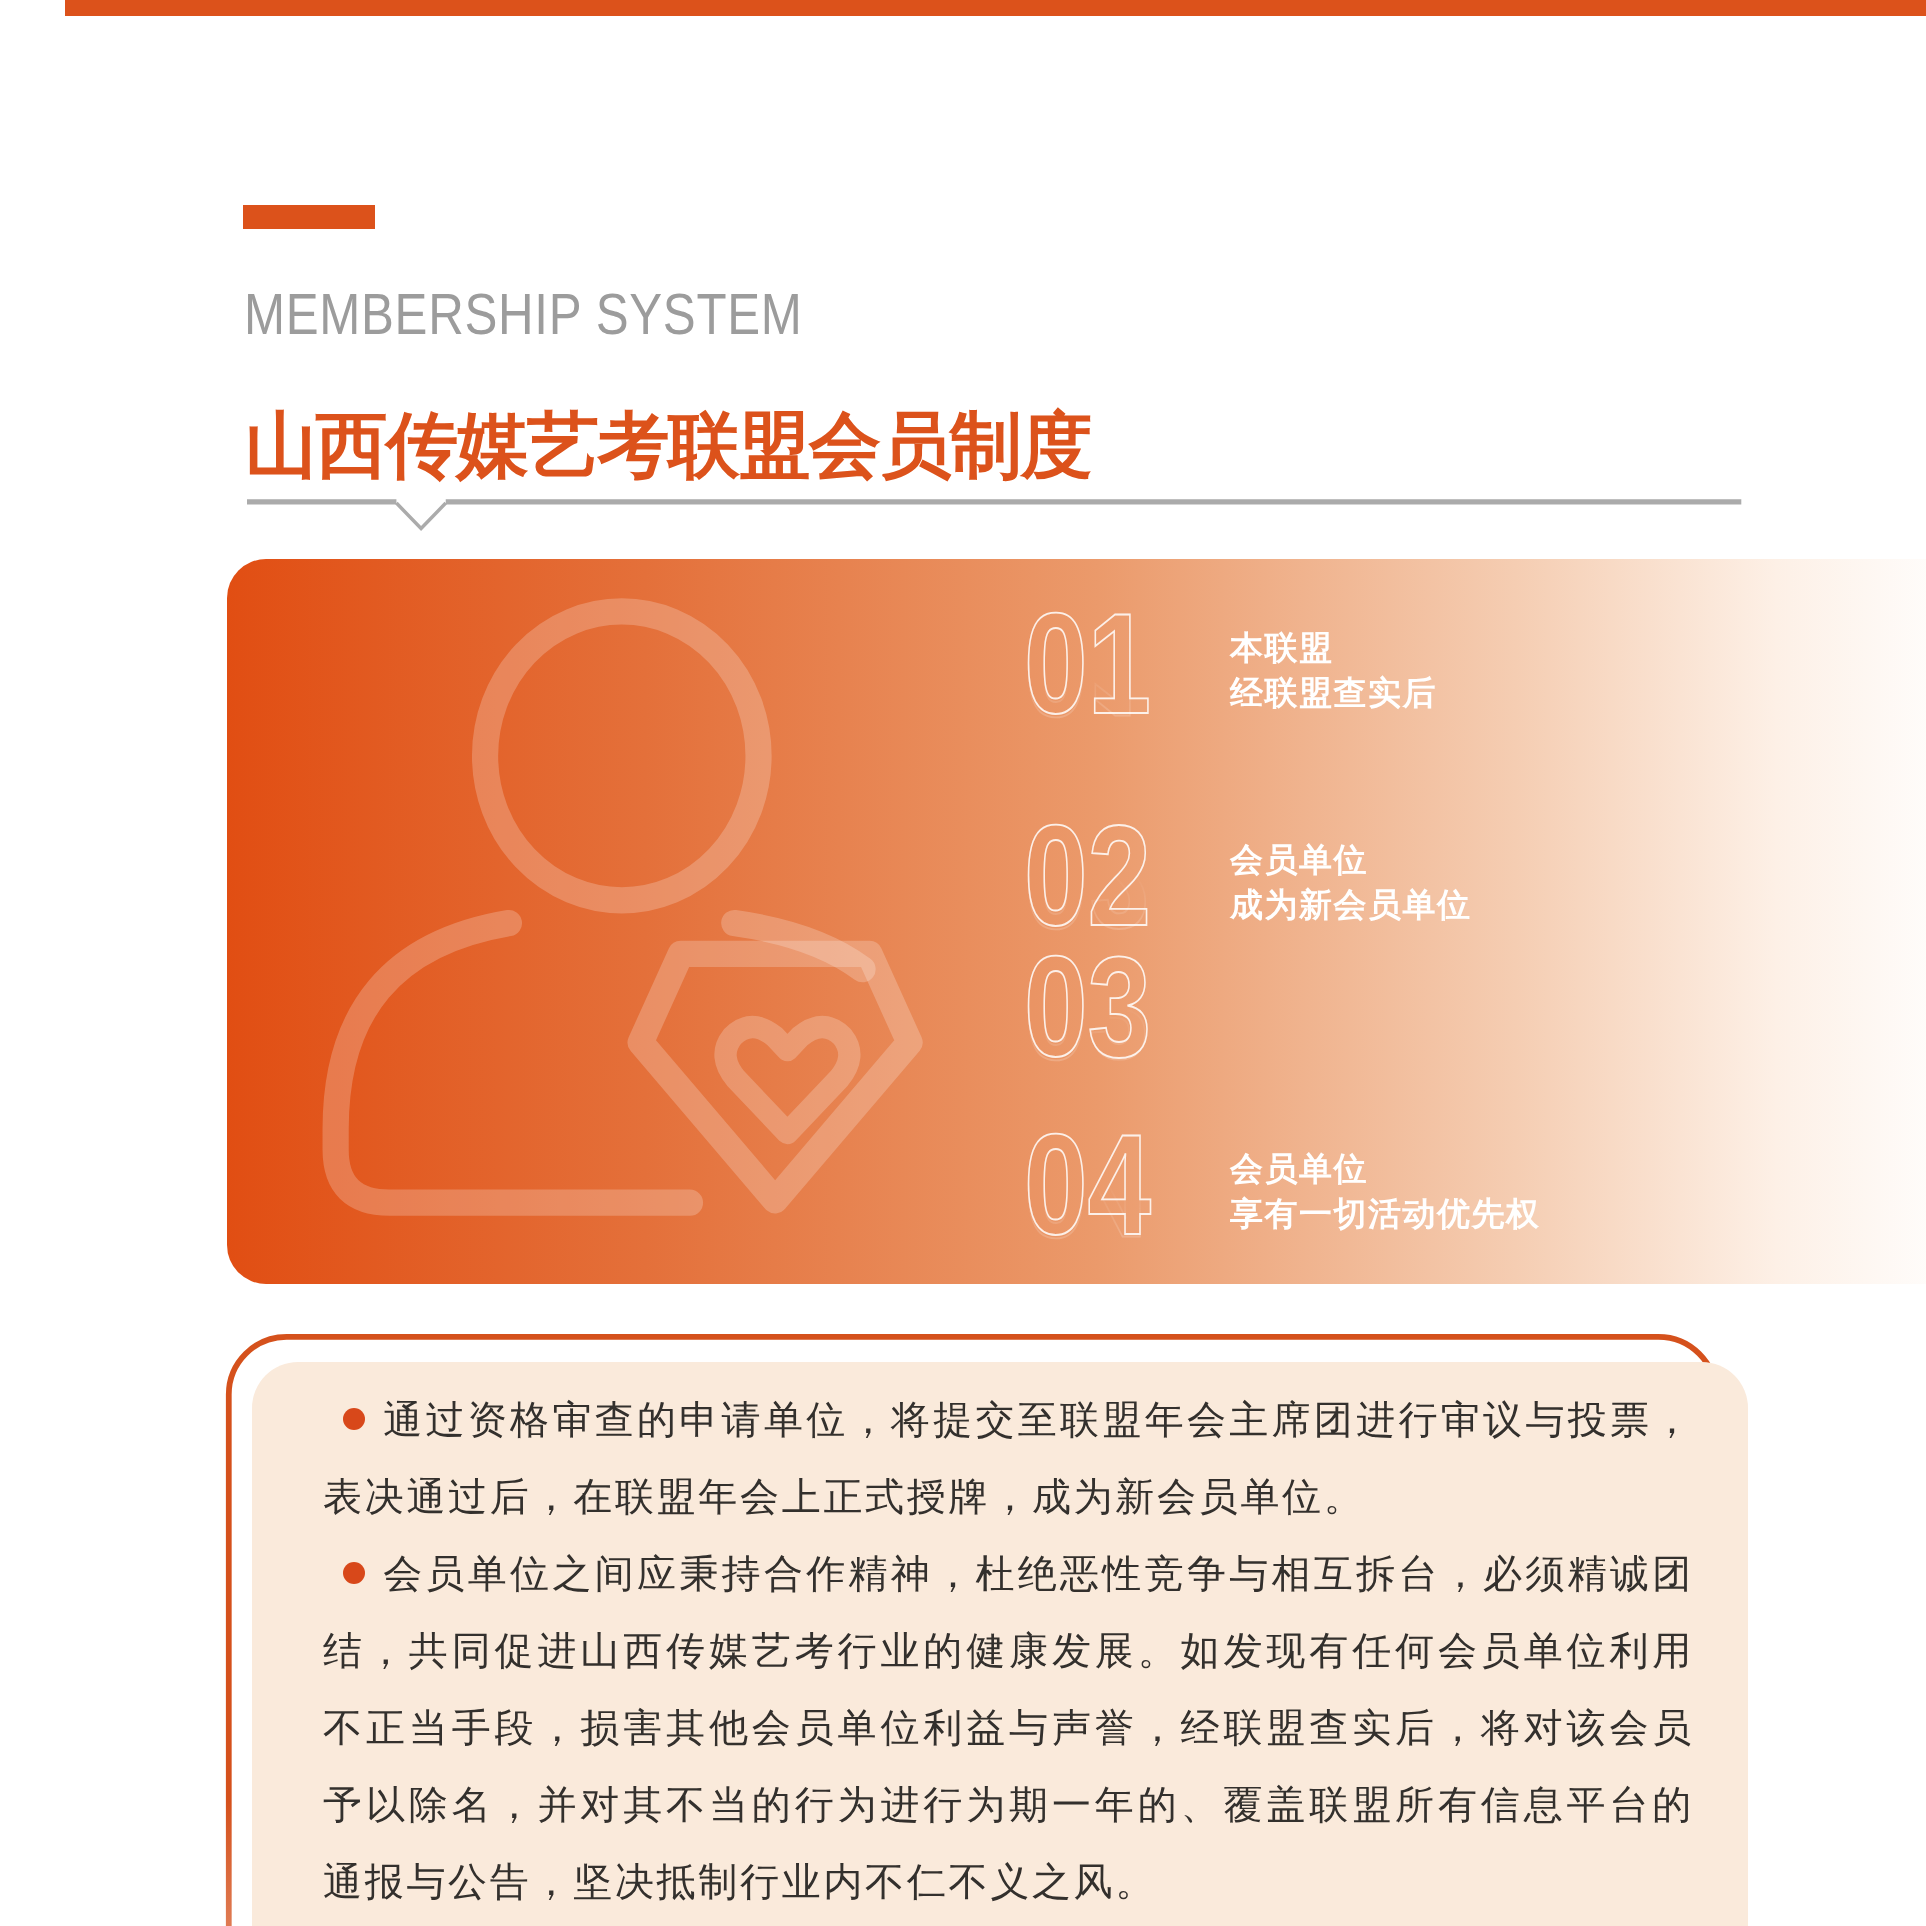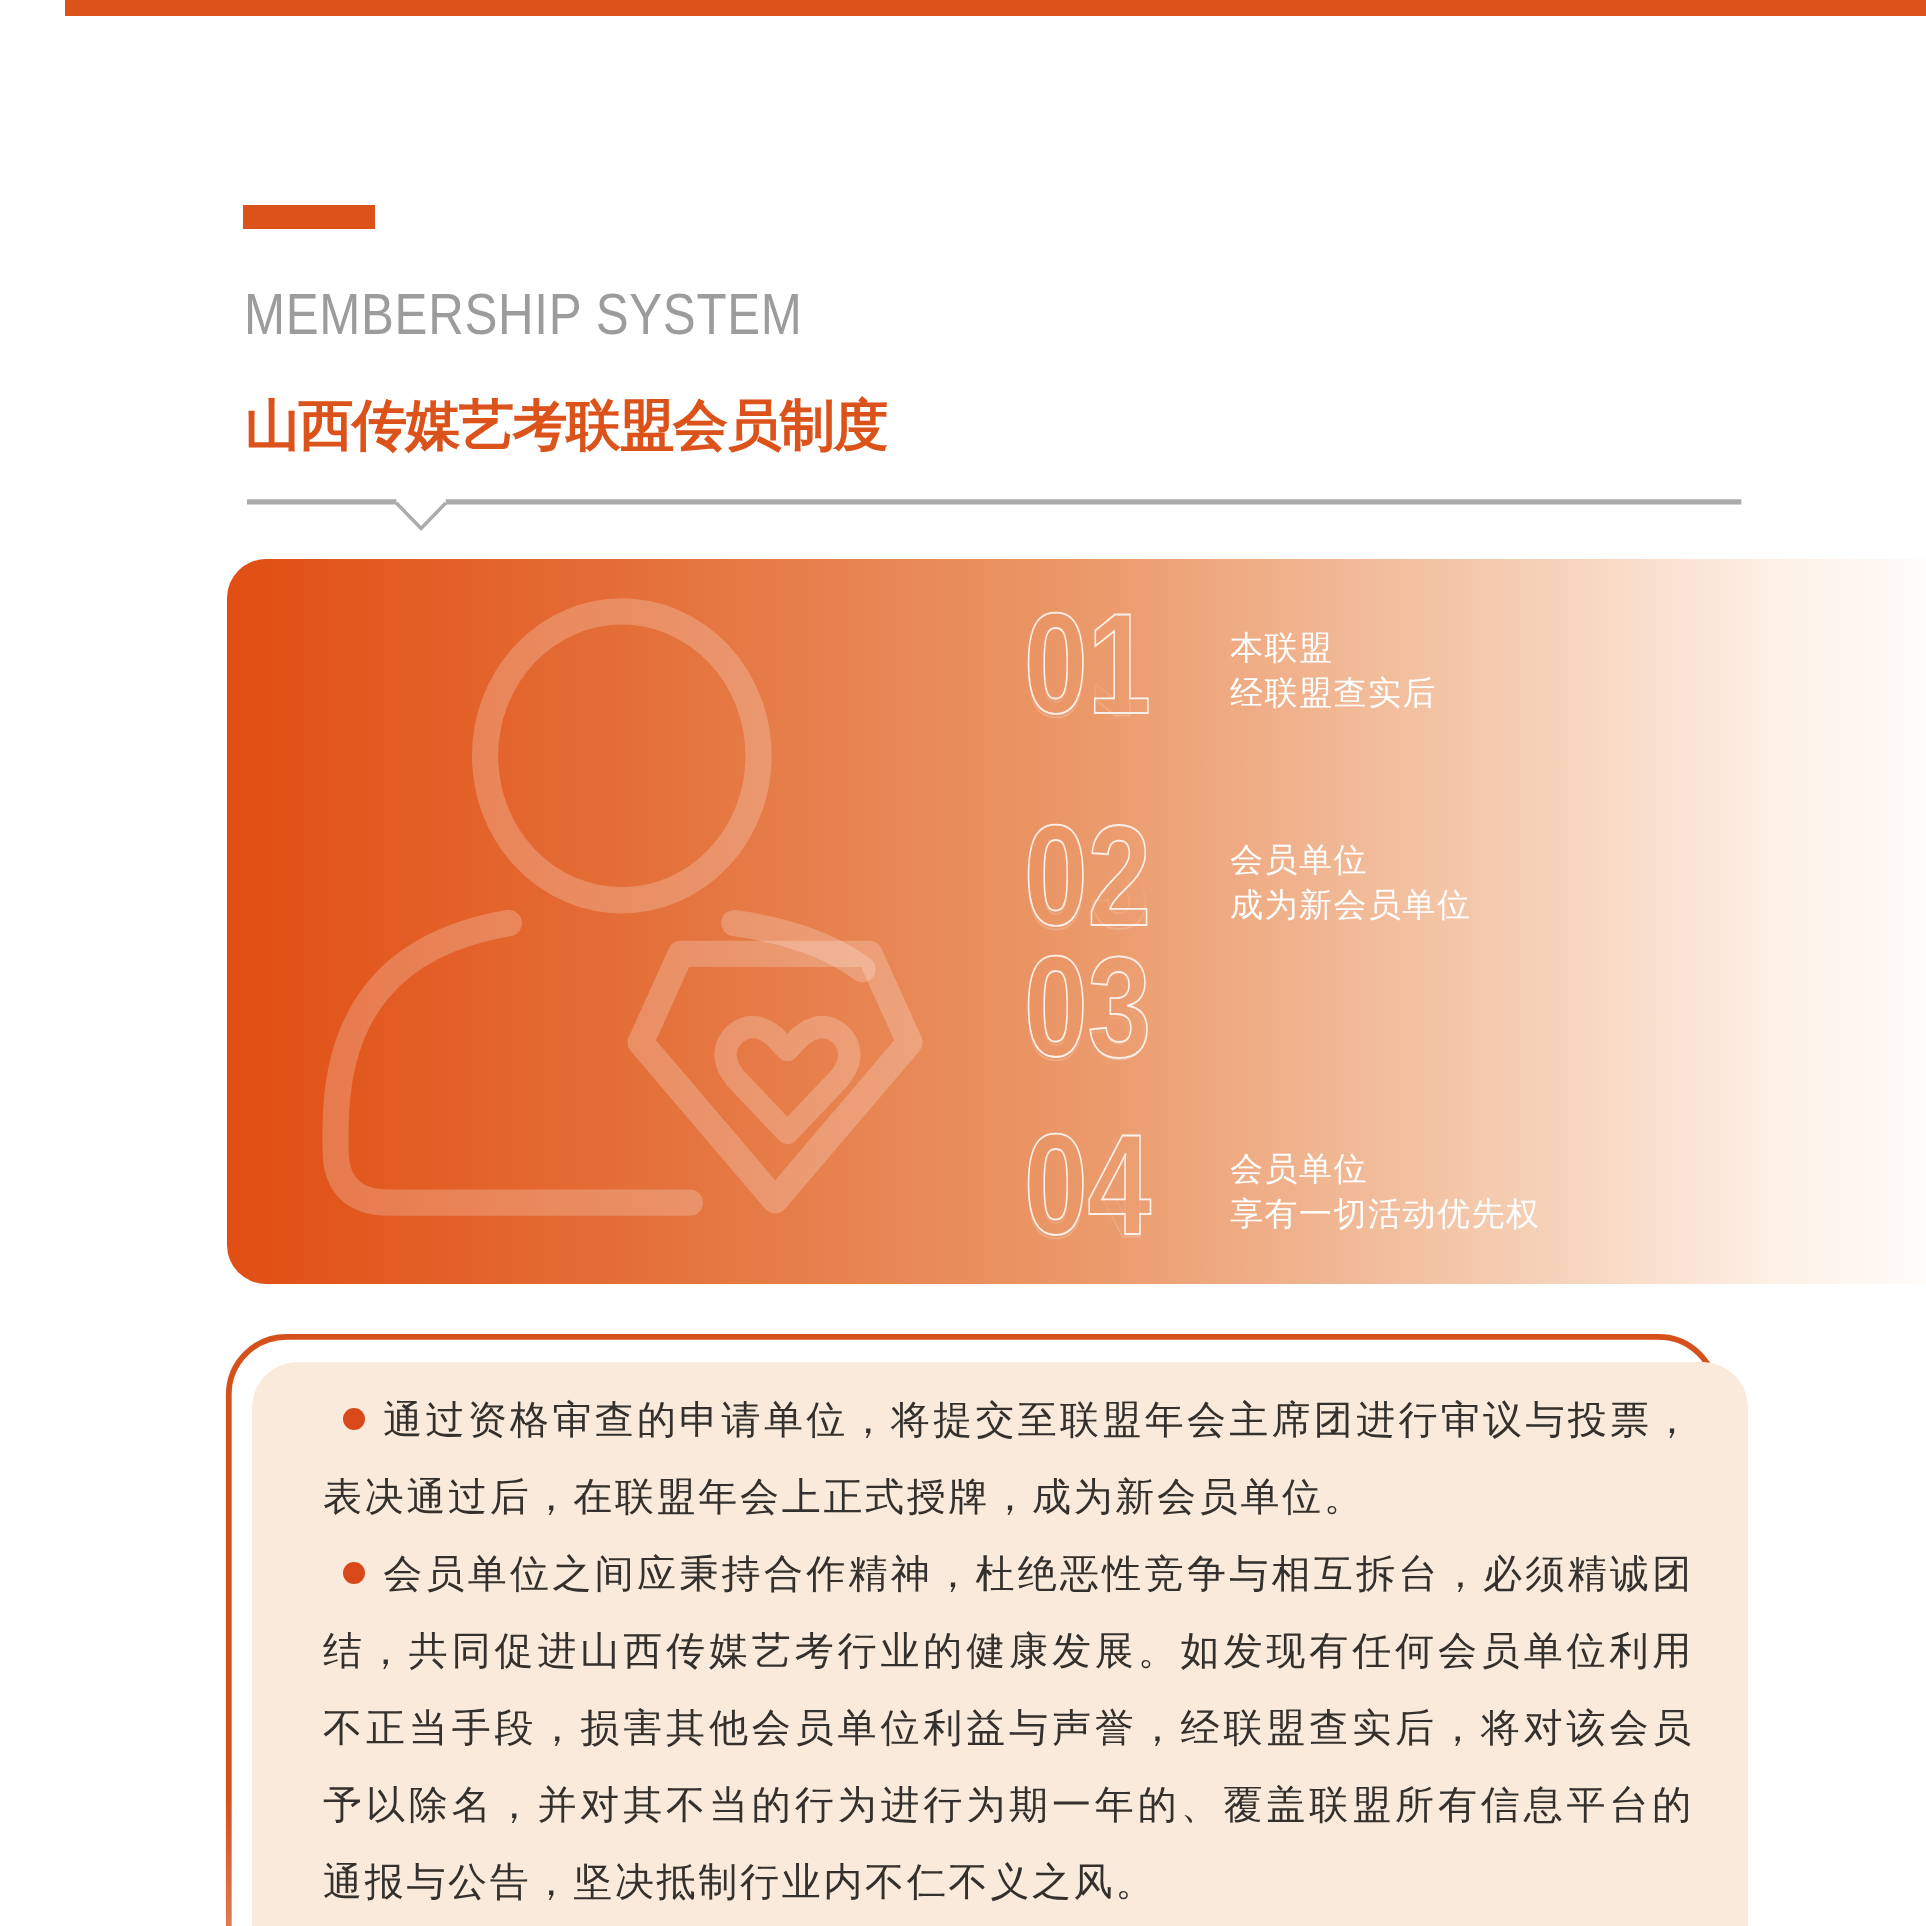--- a/index.html
+++ b/index.html
@@ -7,39 +7,39 @@
        font-family:"Liberation Sans","DejaVu Sans",sans-serif;}
   .abs{position:absolute;}
 
   
   .top-bar{left:65px;top:0;width:1926px;height:16px;background:#dc521b;}
 
   
   .eyebrow-rect{left:243px;top:205px;width:132px;height:23.5px;background:#dc521b;}
   .eyebrow{left:244px;top:280px;font-size:58px;letter-spacing:0.8px;color:#9c9c9c;
            transform:scaleX(.85);transform-origin:left top;white-space:nowrap;}
-  .page-title{left:245px;top:358px;font-size:55px;font-weight:bold;color:#dc521b;
+  .page-title{left:245px;top:358px;font-size:72px;font-weight:bold;color:#dc521b;
               letter-spacing:-1.5px;white-space:nowrap;line-height:1.1;}
   .divider-svg{left:247px;top:493px;}
 
   
   .member-card{left:227px;top:559px;width:1741px;height:725px;border-radius:39px;
     background:linear-gradient(90deg,#e14e13 0%,#e4703a 24%,#eb9a6b 50%,#f5cdb2 74%,#fdf0e6 89%,#ffffff 100%);}
   .card-icon{left:227px;top:559px;}
 
   .card-item{position:absolute;left:1024px;width:886px;height:177px;}
   .num-wrap{position:absolute;left:0;top:0;}
   .num{display:block;font-size:143px;line-height:108px;font-weight:bold;
        color:transparent;-webkit-text-stroke:1.9px rgba(255,255,255,.85);
        transform:scaleX(.8);transform-origin:left top;white-space:nowrap;}
   .num-refl{position:absolute;left:0;top:110px;transform:scaleX(.8) scaleY(-1);
        opacity:.45;
        -webkit-mask-image:linear-gradient(to bottom,rgba(0,0,0,.5),transparent 55%);
        mask-image:linear-gradient(to bottom,rgba(0,0,0,.5),transparent 55%);}
-  .card-label{position:absolute;left:206px;top:15.4px;color:#ffffff;font-weight:normal;
+  .card-label{position:absolute;left:206px;top:15.4px;color:#ffffff;font-weight:bold;
        font-size:33px;line-height:45px;letter-spacing:1.5px;white-space:nowrap;}
 
   
   .rules-outline{left:223px;top:1331px;}
   .rules-panel{left:252px;top:1362px;width:1496px;height:1035px;border-radius:46px;background:#faeadb;}
   .rules-text{left:323px;top:1381px;width:1371px;font-size:39px;line-height:77px;
        letter-spacing:2.7px;color:#33302d;text-align:justify;}
   .rules-text p{margin:0;text-indent:20px;}
   .dot{display:inline-block;width:22.3px;height:22.3px;border-radius:50%;background:#d8481a;
        margin-right:17.3px;vertical-align:2.7px;}

